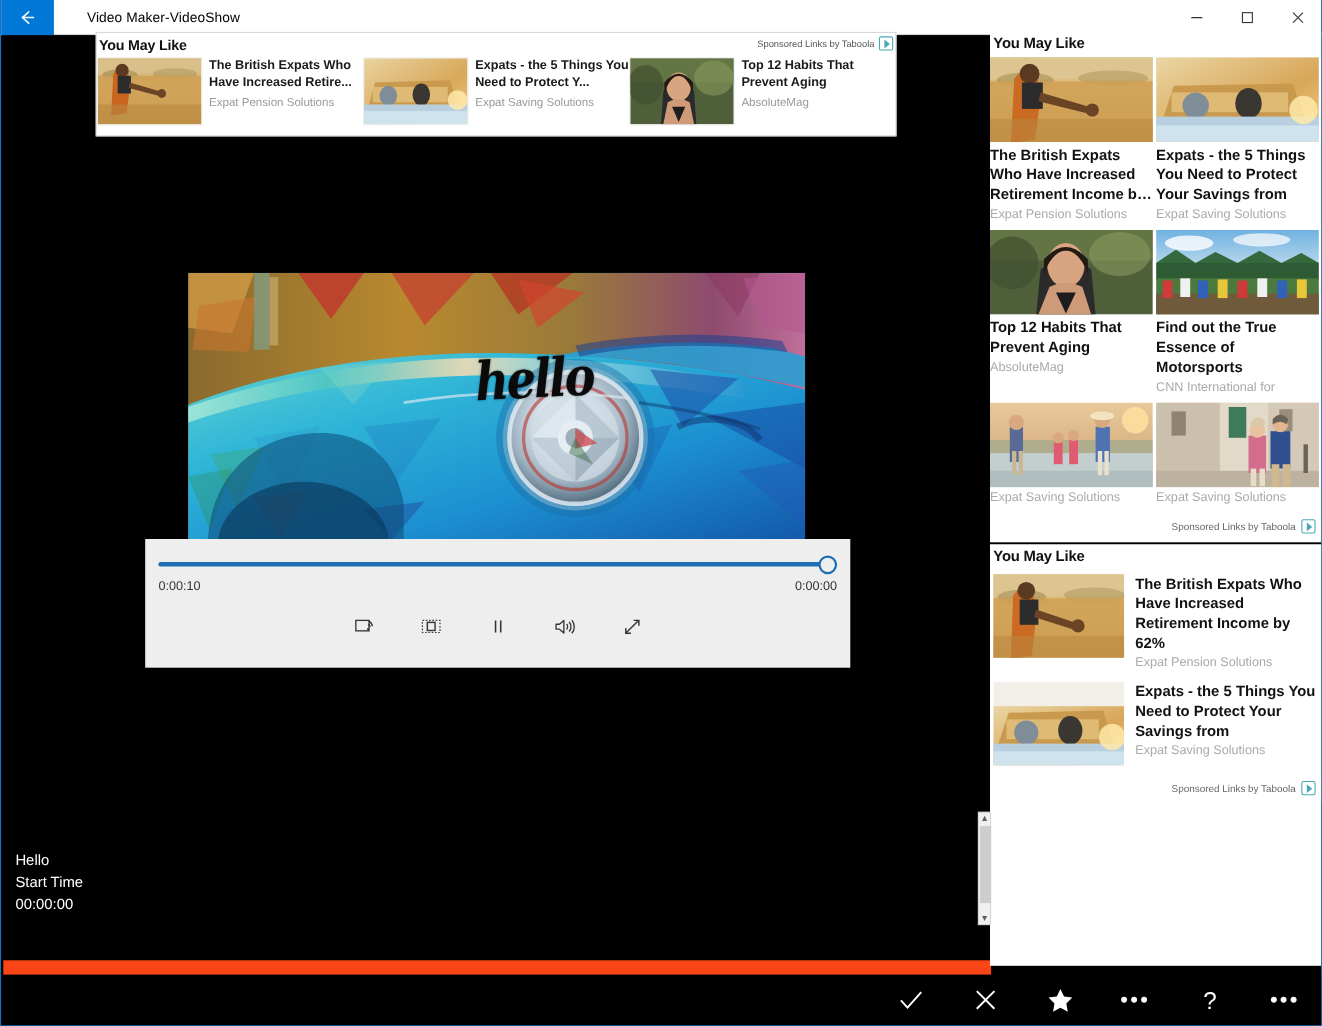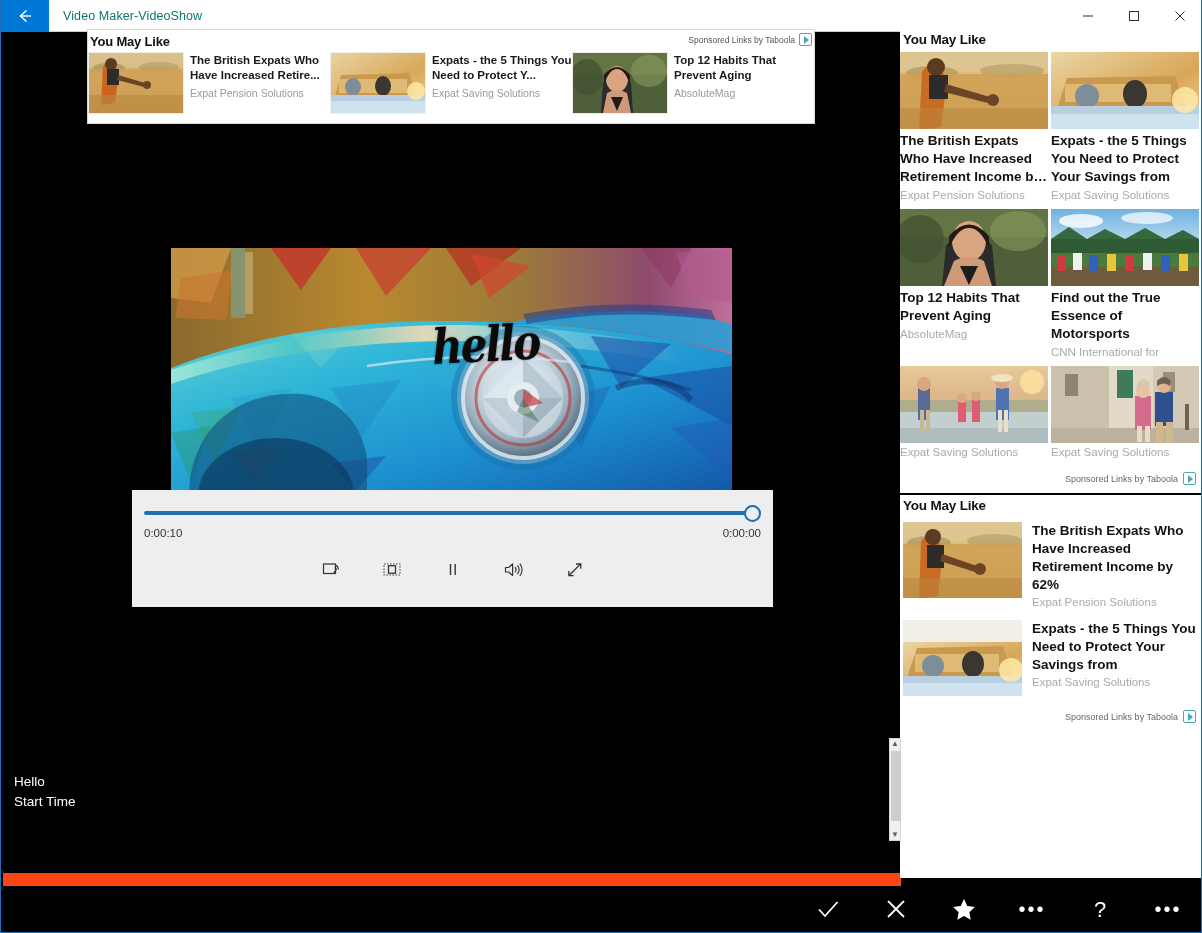--- a/index.html
+++ b/index.html
@@ -29,23 +29,23 @@
   }
   .back-btn {
     width: 48px; height: 32px;
     background: #0078D7;
     display: flex; align-items: center; justify-content: center;
     cursor: pointer;
   }
   .back-btn svg { display:block; }
   .title-text {
     flex: 0 0 auto;
-    padding-left: 14px;
+    padding-left: 30px;
     display: flex; align-items: center;
-    font-size: 12.5px; color: #0f766e;
+    font-size: 12.5px; color: #000000;
     letter-spacing: .1px;
   }
   .title-spacer { flex: 1 1 auto; }
   .win-btns { display: flex; }
   .win-btn {
     width: 46px; height: 32px;
     display: flex; align-items: center; justify-content: center;
     cursor: pointer;
   }
   .win-btn svg { display:block; }
@@ -469,20 +469,21 @@
             <path d="M8.6 15.6 L3.9 15.6 L3.9 10.9" fill="none" stroke="#333" stroke-width="1.3"></path>
           </svg>
         </div>
 
       </div>
     </div>
 
     <div class="text-panel">
       <div>Hello</div>
       <div>Start Time</div>
+      <div>00:00:00</div>
     </div>
 
     <div class="add-text-btn">Add Text</div>
   </div>
 
   <div class="top-ad">
     <div class="top-ad-head">
       <span class="yml">You May Like</span>
       <span class="taboola-tag">
         <span>Sponsored Links by Taboola</span>

